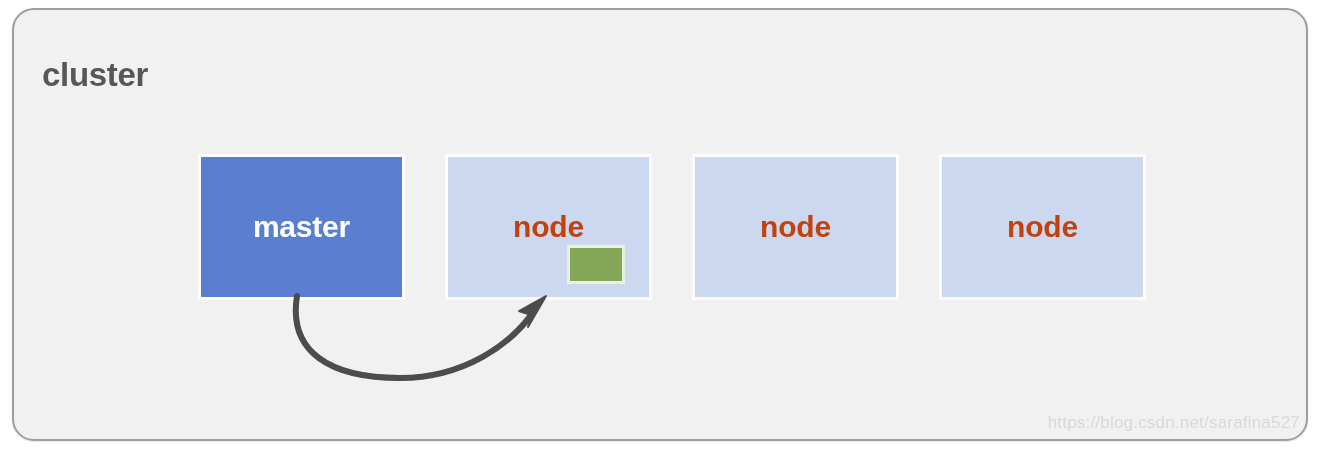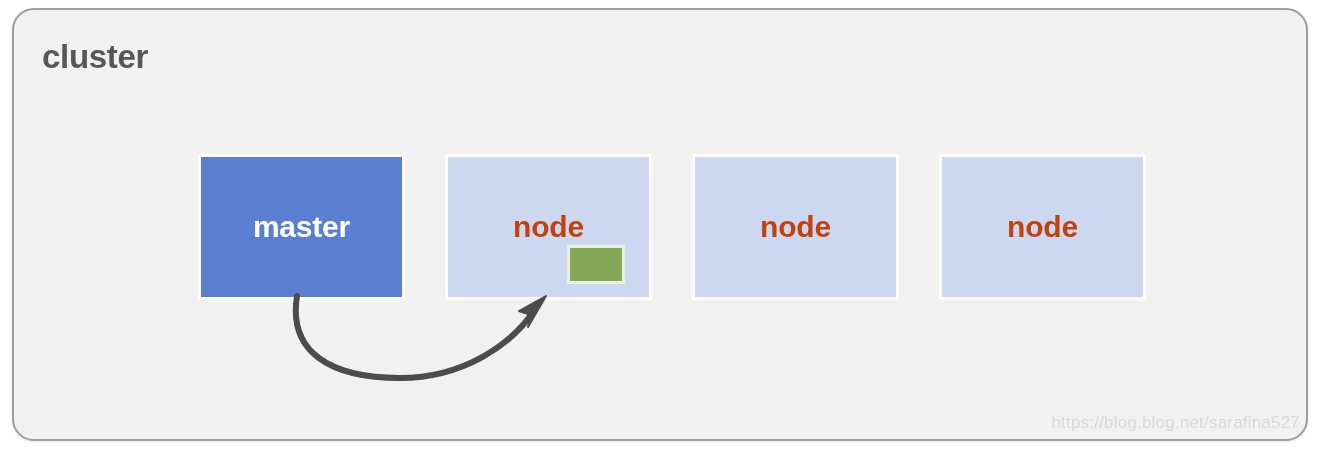--- a/index.html
+++ b/index.html
@@ -31,21 +31,21 @@
     box-sizing: border-box;
     background: #f1f1f1;
     border: 2px solid #9e9e9e;
     border-radius: 22px;
     box-shadow: 0 1px 2px rgba(0,0,0,0.10);
   }
 
   .cluster-title {
     position: absolute;
     left: 28px;
-    top: 30px;
+    top: 48px;
     font-size: 33px;
     font-weight: bold;
     color: #575757;
     letter-spacing: -0.3px;
     line-height: 1;
     white-space: nowrap;
   }
 
   
   .box {
@@ -135,21 +135,21 @@
     </div>
 
     <div class="box node node-2">
       <span class="box-label">node</span>
     </div>
 
     <div class="box node node-3">
       <span class="box-label">node</span>
     </div>
 
-    <div class="watermark">https://blog.blog.net/sarafina527</div>
+    <div class="watermark">https://blog.csdn.net/sarafina527</div>
 
   </div>
 
   <svg class="arrow-layer" viewBox="0 0 1322 454">
     <g>
       <path d="M 297 296 C 288 352, 330 378, 400 378 C 463 378, 512 345, 536 308" fill="none" stroke="#4c4c4c" stroke-width="6" stroke-linecap="round"></path>
       <path d="M 546 296 L 519 311 L 531 315 L 528 327 Z" fill="#4c4c4c" stroke="#4c4c4c" stroke-width="2" stroke-linejoin="round"></path>
     </g>
   </svg>
 

